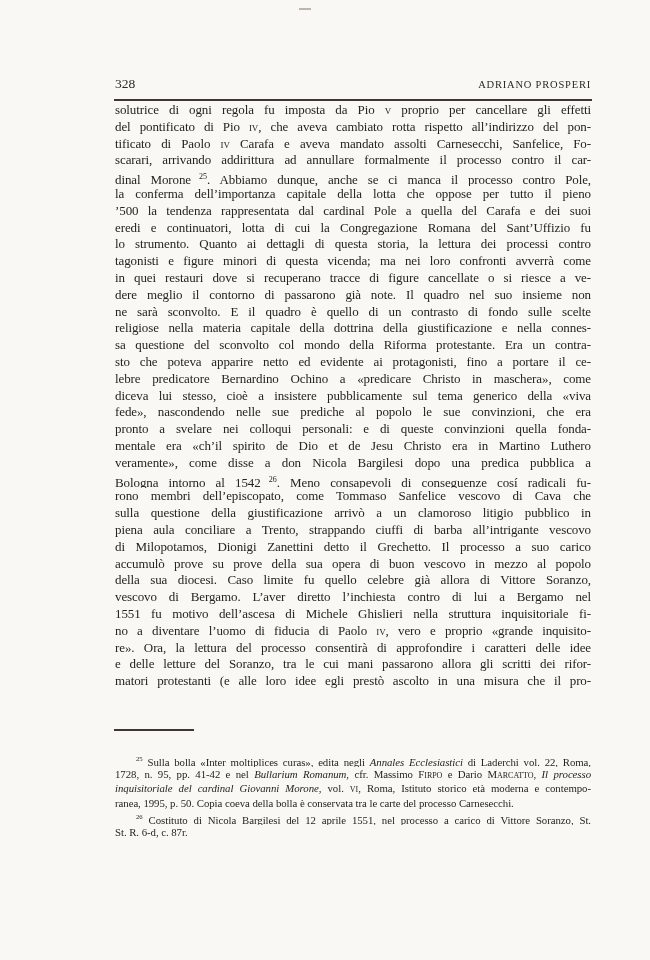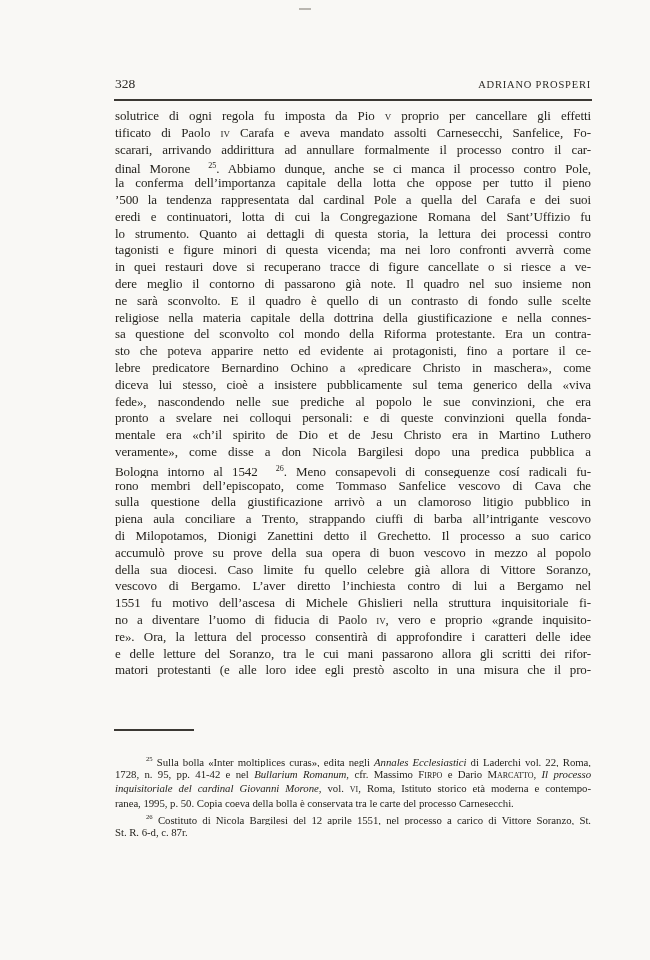--- a/index.html
+++ b/index.html
@@ -14,50 +14,51 @@
   .page{position:absolute;inset:0;background:#f9f8f5;padding-left:12px;}
   .artifact{position:absolute;left:299px;top:8px;width:12px;height:2px;background:#b9b6b0;}
   .header{
     position:absolute;left:115px;top:76px;width:476px;
     display:flex;justify-content:space-between;align-items:baseline;
   }
   .pagenum{font-size:13.5px;color:#2b2925;}
   .running{font-size:10.5px;letter-spacing:0.8px;color:#2b2925;}
   .header-rule{position:absolute;left:114px;top:99px;width:478px;height:2px;background:#3b3833;}
   .body-text{
-    position:absolute;left:115px;top:108px;width:476px;
+    position:absolute;left:115px;top:102px;width:476px;
     font-size:13px;line-height:16.8px;letter-spacing:-0.1px;
   }
   .body-text .line{height:16.8px;overflow:hidden;text-align:justify;text-align-last:justify;}
   .fn-sep{position:absolute;left:114px;top:729px;width:80px;height:2px;background:#3b3833;}
   .footnotes{
     position:absolute;left:115px;top:752px;width:476px;
     font-size:10.8px;line-height:14.6px;letter-spacing:-0.05px;
   }
   .footnotes .line{height:14.6px;overflow:hidden;text-align:justify;text-align-last:justify;}
   .line.indent{text-indent:13px;}
   .line.no-just{text-align-last:left;}
   .s-i{font-style:italic;}
   .s-sc{font-variant:small-caps;}
-  .s-sup{vertical-align:super;font-size:0.62em;margin-left:18px;letter-spacing:0;}
+  .s-sup{vertical-align:super;font-size:0.62em;margin-left:8px;letter-spacing:0;}
 </style>
 </head>
 <body>
 
 <div class="page">
   <div class="artifact"></div>
 
   <header class="header">
     <span class="pagenum">328</span>
     <span class="running">ADRIANO PROSPERI</span>
   </header>
   <div class="header-rule"></div>
 
   <main class="body-text">
       <div class="line"><span>solutrice di ogni regola fu imposta da Pio </span><span class="s-sc">v</span><span> proprio per cancellare gli effetti</span></div>
+      <div class="line"><span>del pontificato di Pio </span><span class="s-sc">iv</span><span>, che aveva cambiato rotta rispetto all’indirizzo del pon-</span></div>
       <div class="line"><span>tificato di Paolo </span><span class="s-sc">iv</span><span> Carafa e aveva mandato assolti Carnesecchi, Sanfelice, Fo-</span></div>
       <div class="line"><span>scarari, arrivando addirittura ad annullare formalmente il processo contro il car-</span></div>
       <div class="line"><span>dinal Morone</span><span class="s-sup">25</span><span>. Abbiamo dunque, anche se ci manca il processo contro Pole,</span></div>
       <div class="line"><span>la conferma dell’importanza capitale della lotta che oppose per tutto il pieno</span></div>
       <div class="line"><span>’500 la tendenza rappresentata dal cardinal Pole a quella del Carafa e dei suoi</span></div>
       <div class="line"><span>eredi e continuatori, lotta di cui la Congregazione Romana del Sant’Uffizio fu</span></div>
       <div class="line"><span>lo strumento. Quanto ai dettagli di questa storia, la lettura dei processi contro</span></div>
       <div class="line"><span>tagonisti e figure minori di questa vicenda; ma nei loro confronti avverrà come</span></div>
       <div class="line"><span>in quei restauri dove si recuperano tracce di figure cancellate o si riesce a ve-</span></div>
       <div class="line"><span>dere meglio il contorno di passarono già note. Il quadro nel suo insieme non</span></div>

